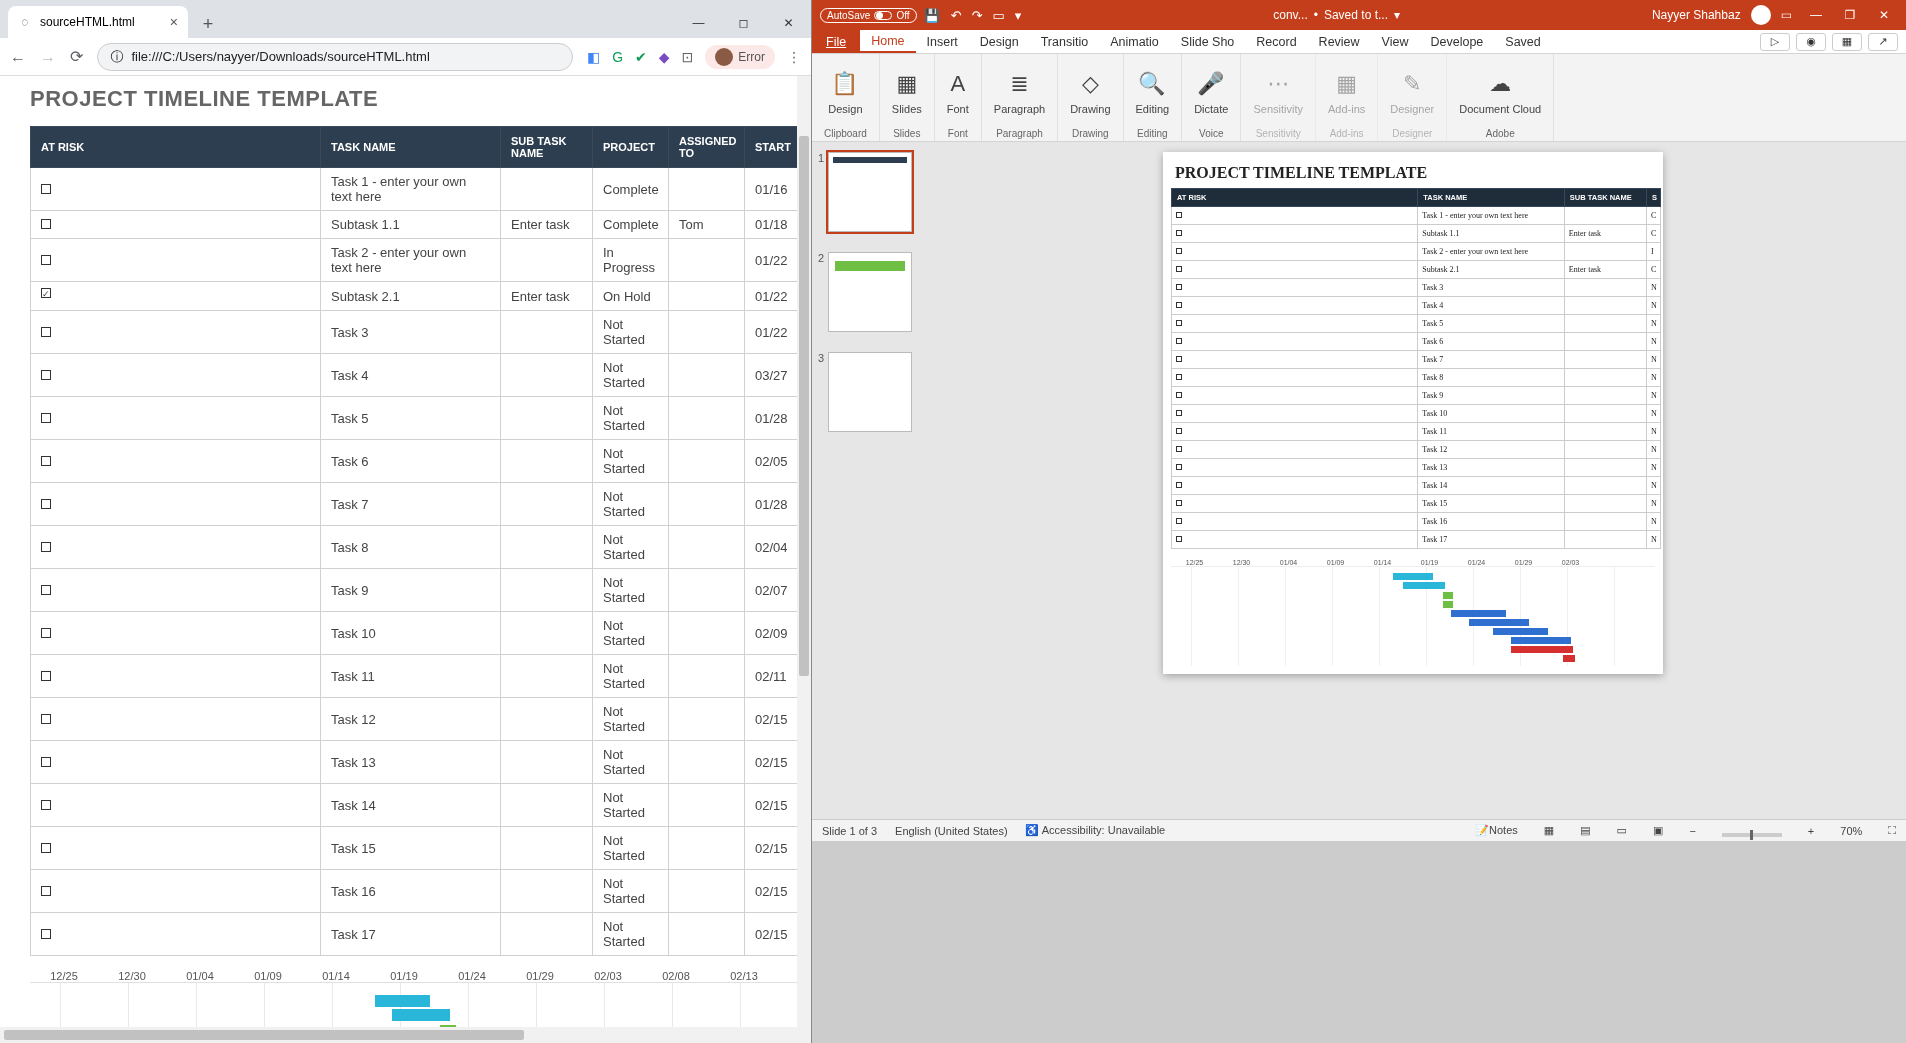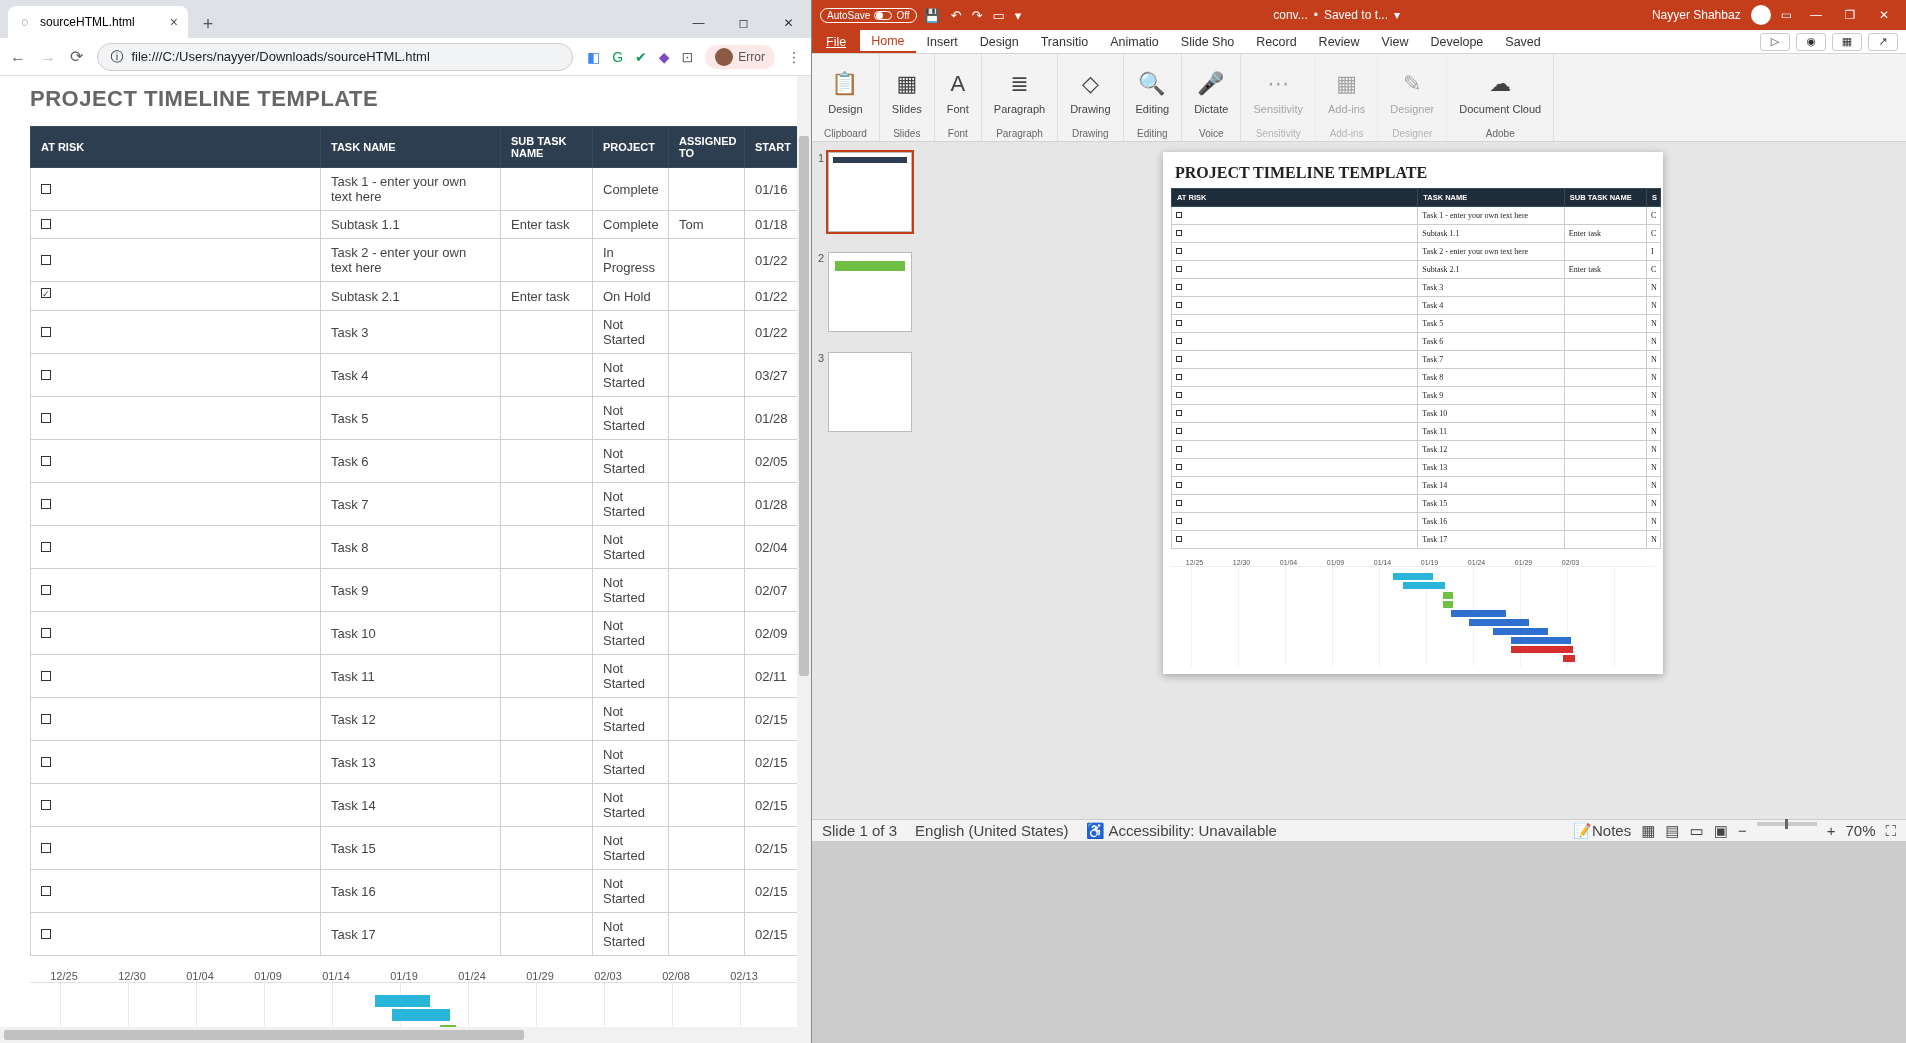--- a/index.html
+++ b/index.html
@@ -88,22 +88,22 @@
 
 .mini-tl { margin:10px 4px 0; }
 .mini-tl .hd { display:flex; font-size:7px; color:#555; }
 .mini-tl .hd span { width:47px; text-align:center; }
 .mini-tl .bd { position:relative; height:100px; border-top:1px solid #eee; }
 .mini-tl .bd .vl { position:absolute; top:0; bottom:0; width:1px; background:#f0f0f0; }
 .mini-tl .mb { position:absolute; height:7px; }
 
 .notes { height:38px; background:#fff; border-top:1px solid #ccc; padding:8px 14px; font-size:12px; color:#888; }
 
-.status { height:22px; background:#f3f3f3; border-top:1px solid #ccc; display:flex; align-items:center; font-size:15px; color:#444; padding:0 10px; gap:18px; }
-.status .views { margin-left:auto; display:flex; gap:10px; align-items:flex-start; }
+.status { height:22px; background:#f3f3f3; border-top:1px solid #ccc; display:flex; align-items:center; font-size:11px; color:#444; padding:0 10px; gap:18px; }
+.status .views { margin-left:auto; display:flex; gap:26px; align-items:flex-end; }
 </style>
 </head>
 <body>
 
 <div class="root">
 
 <div class="browser">
   <div class="tabstrip">
     <div class="tab">
       <span class="dot">◌</span>

